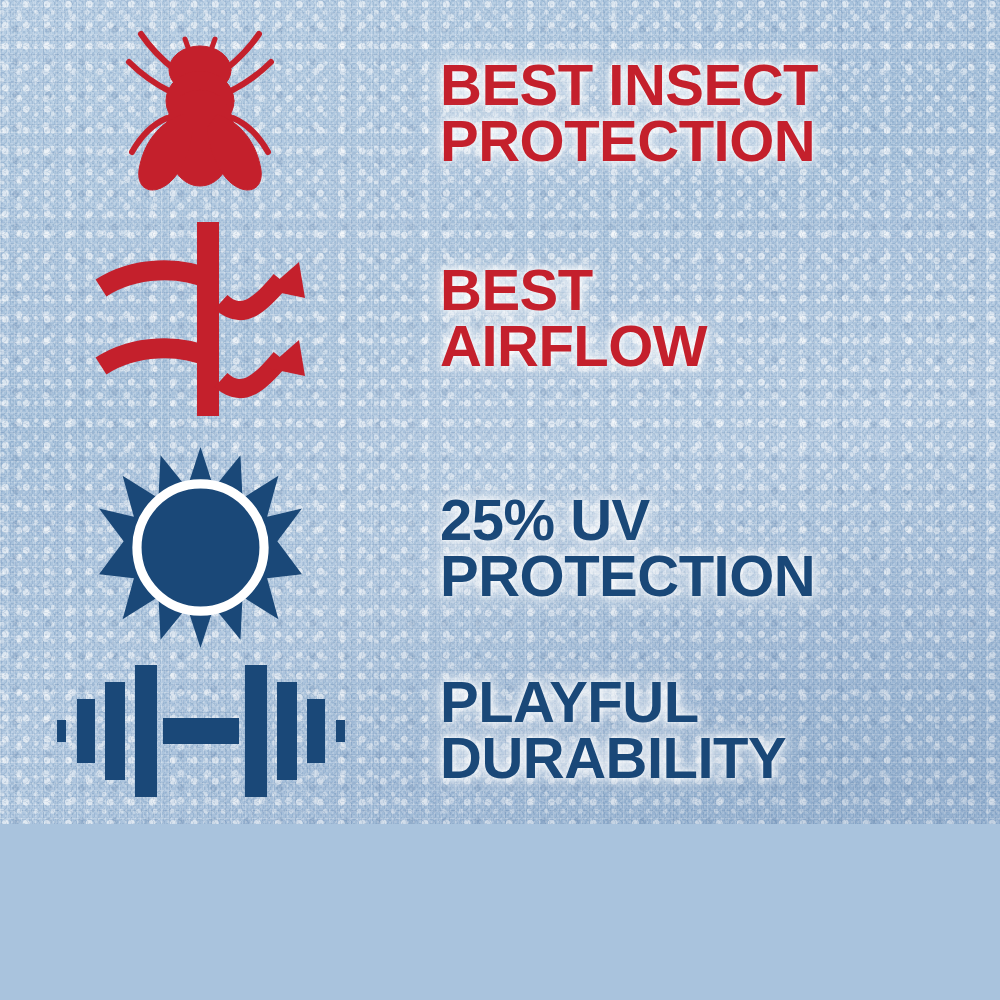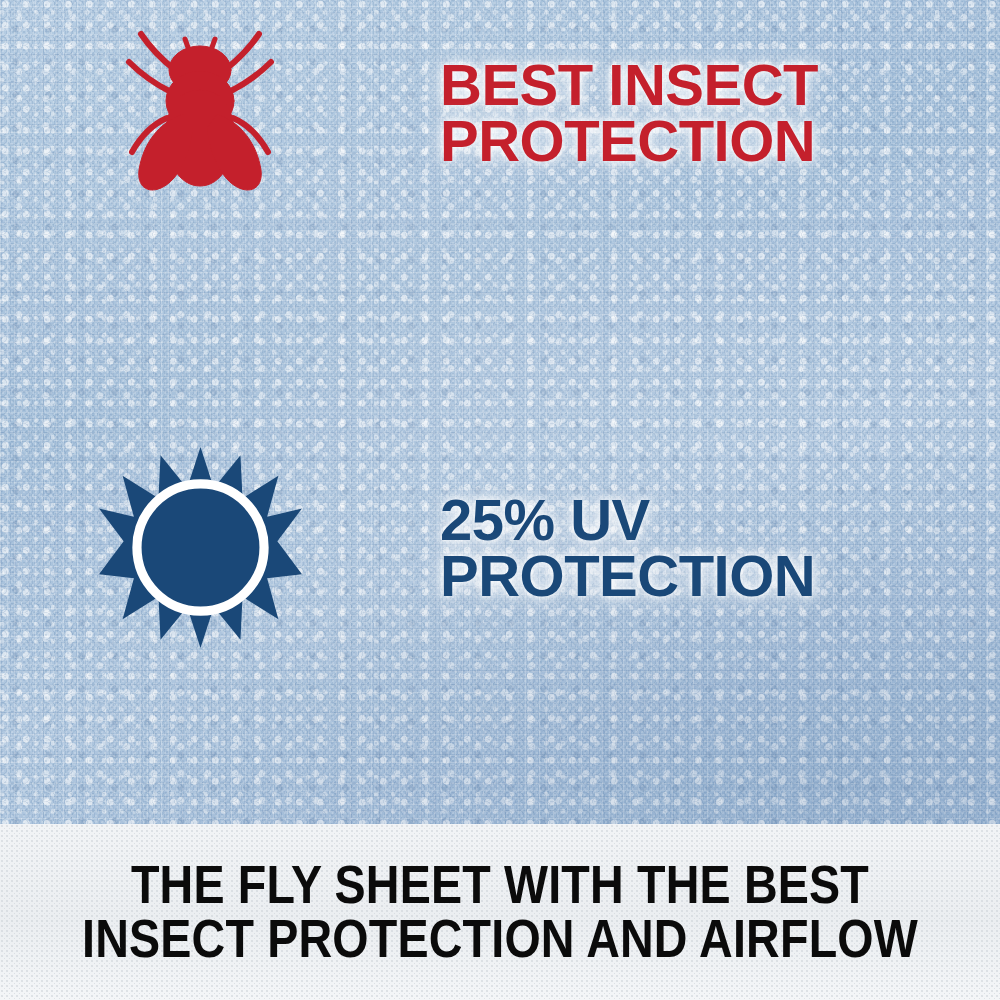--- a/index.html
+++ b/index.html
@@ -213,40 +213,84 @@
                      C116 162 105 136 102 110 Z"></path>
           </g>
         </svg>
       </div>
       <div class="text-cell">
         <h2 class="feature-title red">BEST INSECT
 PROTECTION</h2>
       </div>
     </div>
 
+    <div class="feature-row row-1">
+      <div class="icon-cell">
+        <svg width="230" height="200" viewBox="0 0 230 200" aria-label="airflow through barrier">
+          <g fill="none" stroke="#c4202c" stroke-width="20" stroke-linecap="butt">
+
+            <path d="M16 70 C50 48 96 48 126 62"></path>
+            <path d="M16 148 C50 126 96 126 126 140"></path>
+          </g>
+
+          <rect x="112" y="4" width="22" height="194" fill="#c4202c"></rect>
+
+          <g fill="none" stroke="#c4202c" stroke-width="19" stroke-linecap="butt">
+            <path d="M136 84 C158 104 176 86 196 62"></path>
+            <path d="M136 162 C158 182 176 164 196 140"></path>
+          </g>
+          <polygon points="214,44 220,80 182,72" fill="#c4202c"></polygon>
+          <polygon points="214,122 220,158 182,150" fill="#c4202c"></polygon>
+        </svg>
+      </div>
+      <div class="text-cell">
+        <h2 class="feature-title red">BEST
+AIRFLOW</h2>
+      </div>
+    </div>
 
     <div class="feature-row row-2">
       <div class="icon-cell">
         <svg width="205" height="205" viewBox="0 0 200 200" aria-label="sun with UV protection ring">
 
           <polygon fill="#1a4878" points="100,2 113,42 139,10 141,52 176,30 165,70 199,62 175,94
                            199,126 165,130 176,170 141,148 139,190 113,158 100,198
                            87,158 61,190 59,148 24,170 35,130 1,126 25,94
                            1,62 35,70 24,30 59,52 61,10 87,42"></polygon>
 
           <circle cx="100" cy="100" r="62" fill="none" stroke="#ffffff" stroke-width="9"></circle>
         </svg>
       </div>
       <div class="text-cell">
         <h2 class="feature-title navy">25% UV
 PROTECTION</h2>
       </div>
     </div>
 
+    <div class="feature-row row-3">
+      <div class="icon-cell">
+        <svg width="290" height="150" viewBox="0 0 290 150" aria-label="dumbbell">
+          <g fill="#1a4878">
+
+            <rect x="2" y="65" width="9" height="22"></rect>
+            <rect x="22" y="44" width="18" height="64"></rect>
+            <rect x="50" y="27" width="20" height="98"></rect>
+            <rect x="80" y="10" width="22" height="132"></rect>
+
+            <rect x="108" y="63" width="76" height="26"></rect>
+
+            <rect x="190" y="10" width="22" height="132"></rect>
+            <rect x="222" y="27" width="20" height="98"></rect>
+            <rect x="252" y="44" width="18" height="64"></rect>
+            <rect x="281" y="65" width="9" height="22"></rect>
+          </g>
+        </svg>
+      </div>
+      <div class="text-cell">
+        <h2 class="feature-title navy">PLAYFUL
+DURABILITY</h2>
+      </div>
+    </div>
 
   </div>
 
-  <div class="caption-banner">
-    <p class="caption-text">THE FLY SHEET WITH THE BEST
-INSECT PROTECTION AND AIRFLOW</p>
-  </div>
 
 </div>
 
 </body></html>

